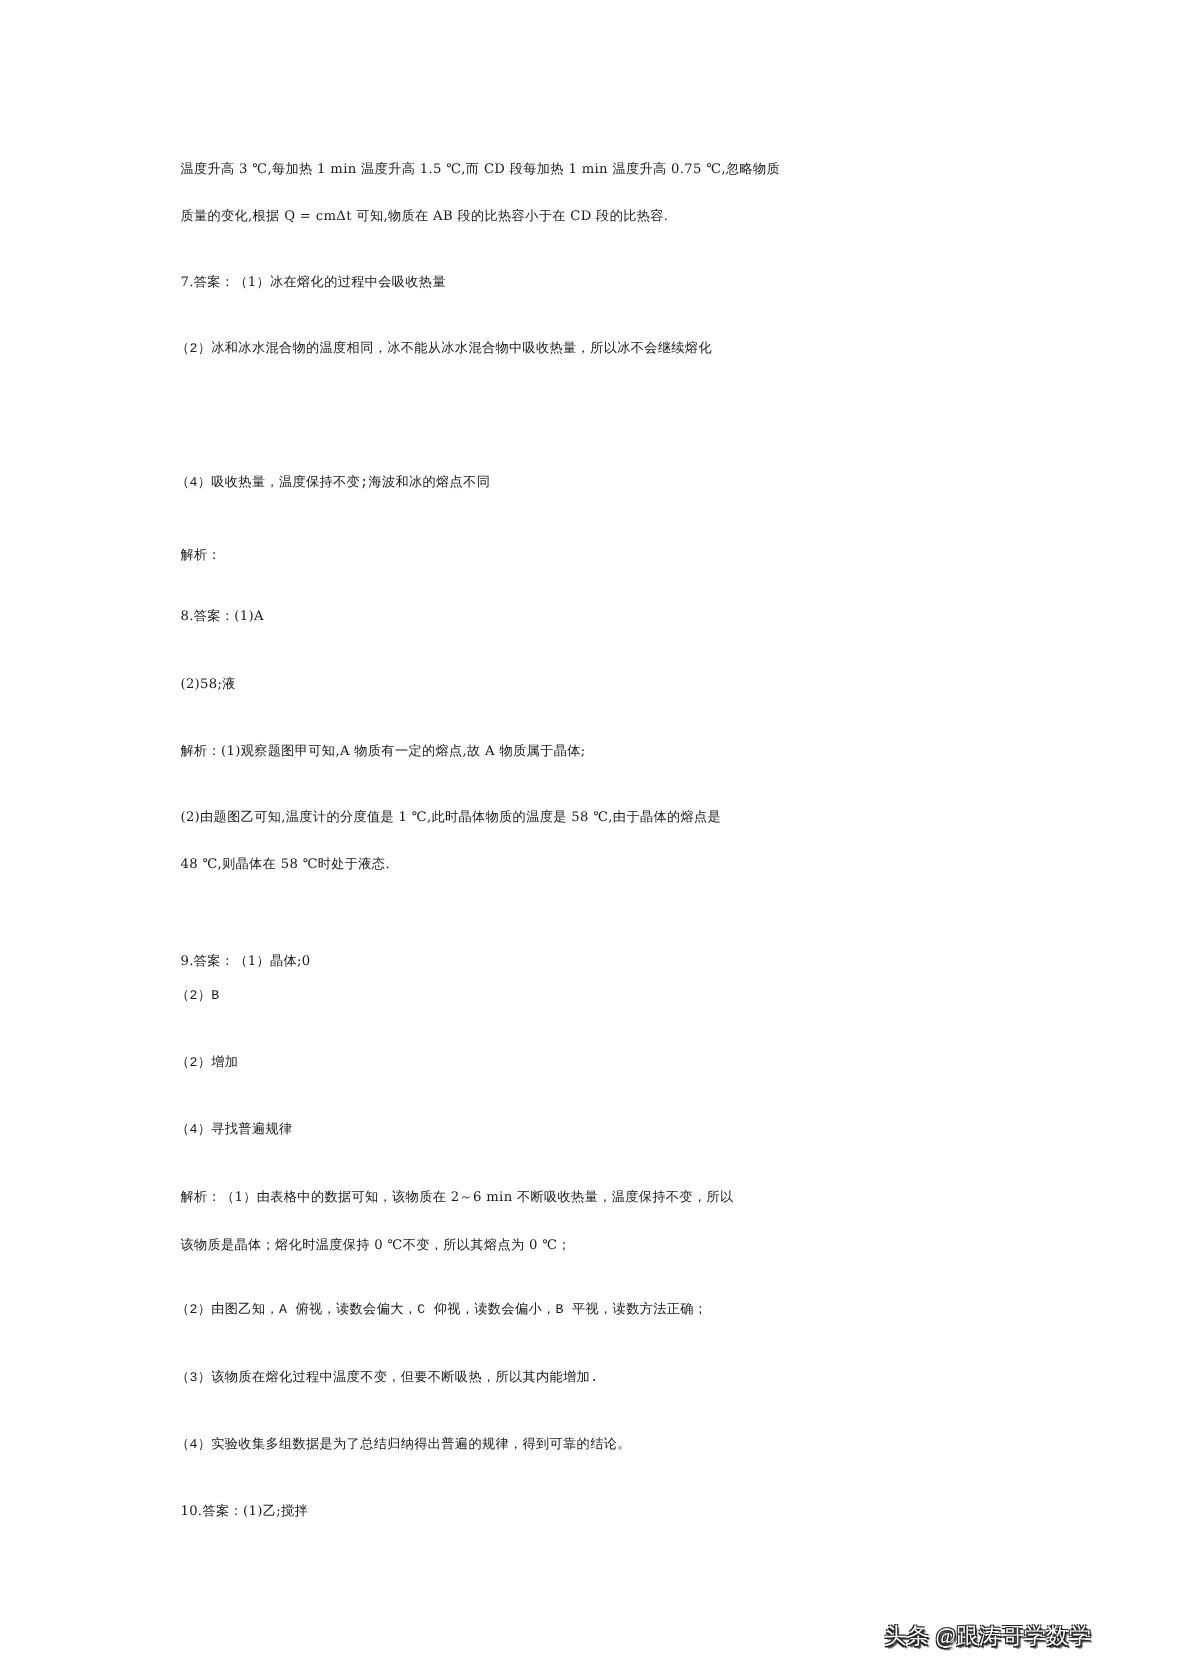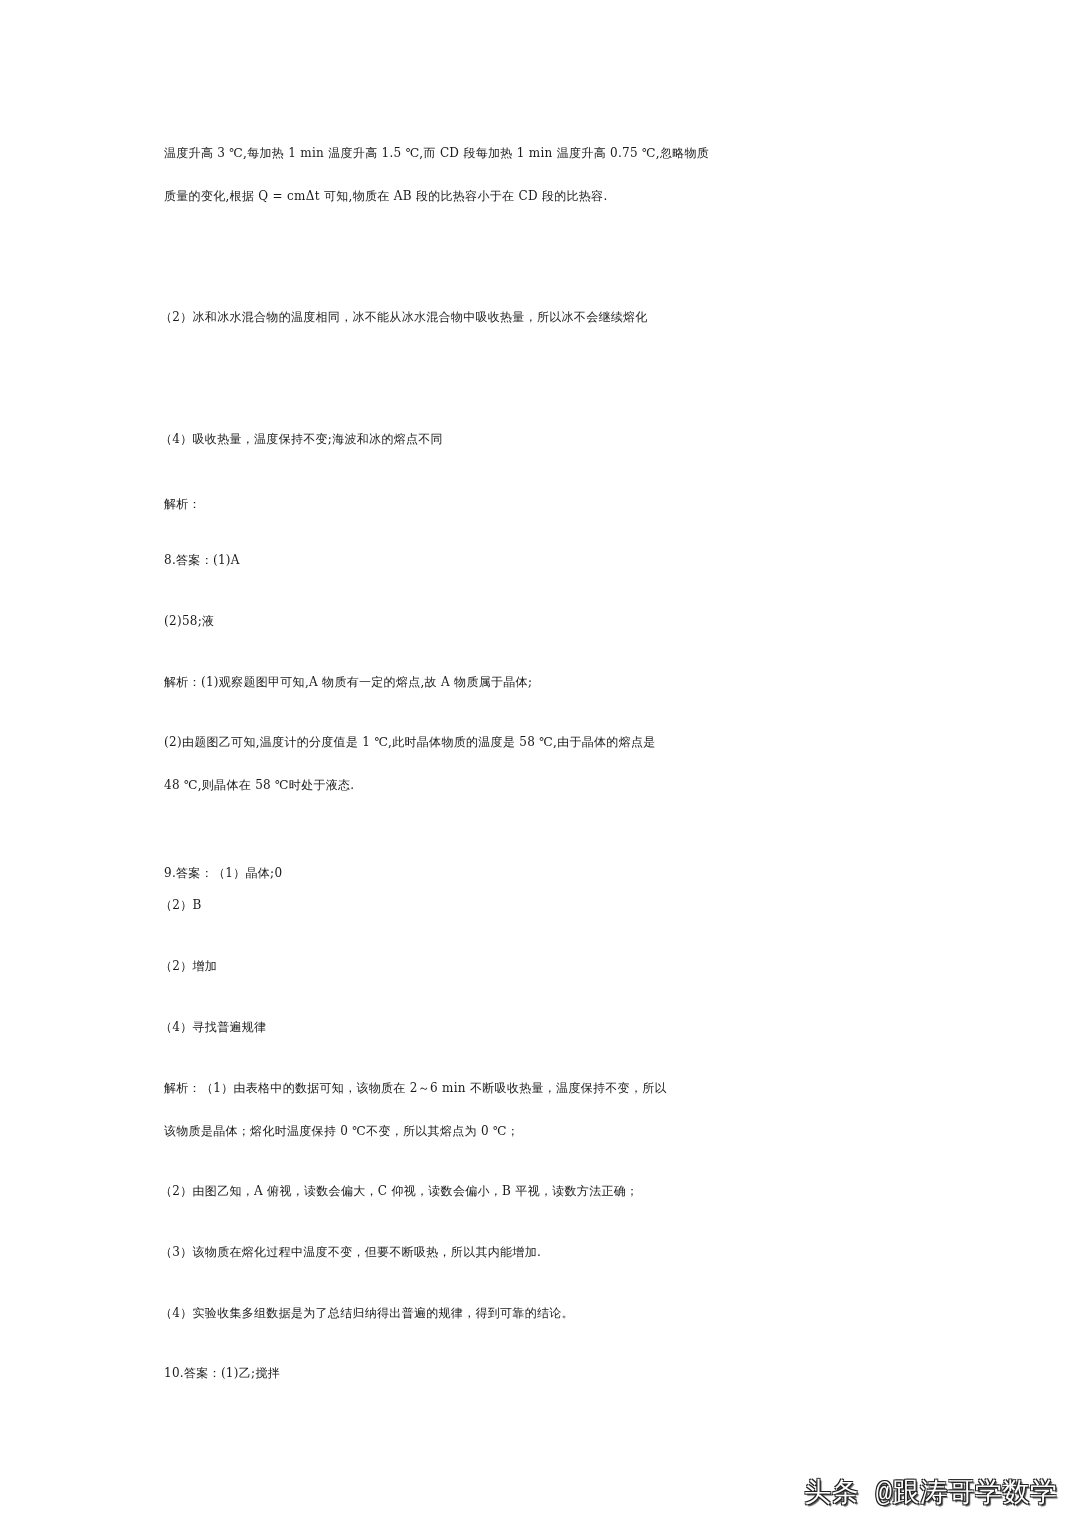--- a/index.html
+++ b/index.html
@@ -23,42 +23,43 @@
       height: 1527px;
     }
     .line {
       position: absolute;
       left: 164px;
       font-size: 12px;
       line-height: 24px;
       white-space: nowrap;
       letter-spacing: 0.3px;
     }
-    .indent { left: 160px; }
+    .indent { left: 160px; font-family: Liberation Mono, monospace; }
     .watermark {
       position: absolute;
       left: 804px;
       top: 1474px;
-      font-family: Liberation Mono, monospace;
-      font-size: 27px;
+      font-family: Liberation Serif, serif;
+      font-size: 20px;
       color: #ffffff;
       letter-spacing: 0.5px;
       text-shadow:
         -1px -1px 0 #222, 1px -1px 0 #222, -1px 1px 0 #222, 1px 1px 0 #222,
         2px 2px 1px #555;
       white-space: nowrap;
     }
   </style>
 </head>
 <body>
 
 <div class="page">
   <div class="line" style="top:141px">温度升高 3 ℃,每加热 1 min 温度升高 1.5 ℃,而 CD 段每加热 1 min 温度升高 0.75 ℃,忽略物质</div>
   <div class="line" style="top:184px">质量的变化,根据 Q = cmΔt 可知,物质在 AB 段的比热容小于在 CD 段的比热容.</div>
 
+  <div class="line" style="top:244px">7.答案：（1）冰在熔化的过程中会吸收热量</div>
   <div class="line indent" style="top:305px">（2）冰和冰水混合物的温度相同，冰不能从冰水混合物中吸收热量，所以冰不会继续熔化</div>
   <div class="line indent" style="top:427px">（4）吸收热量，温度保持不变;海波和冰的熔点不同</div>
   <div class="line" style="top:492px">解析：</div>
 
   <div class="line" style="top:548px">8.答案：(1)A</div>
   <div class="line" style="top:609px">(2)58;液</div>
   <div class="line" style="top:670px">解析：(1)观察题图甲可知,A 物质有一定的熔点,故 A 物质属于晶体;</div>
   <div class="line" style="top:730px">(2)由题图乙可知,温度计的分度值是 1 ℃,此时晶体物质的温度是 58 ℃,由于晶体的熔点是</div>
   <div class="line" style="top:773px">48 ℃,则晶体在 58 ℃时处于液态.</div>
 

